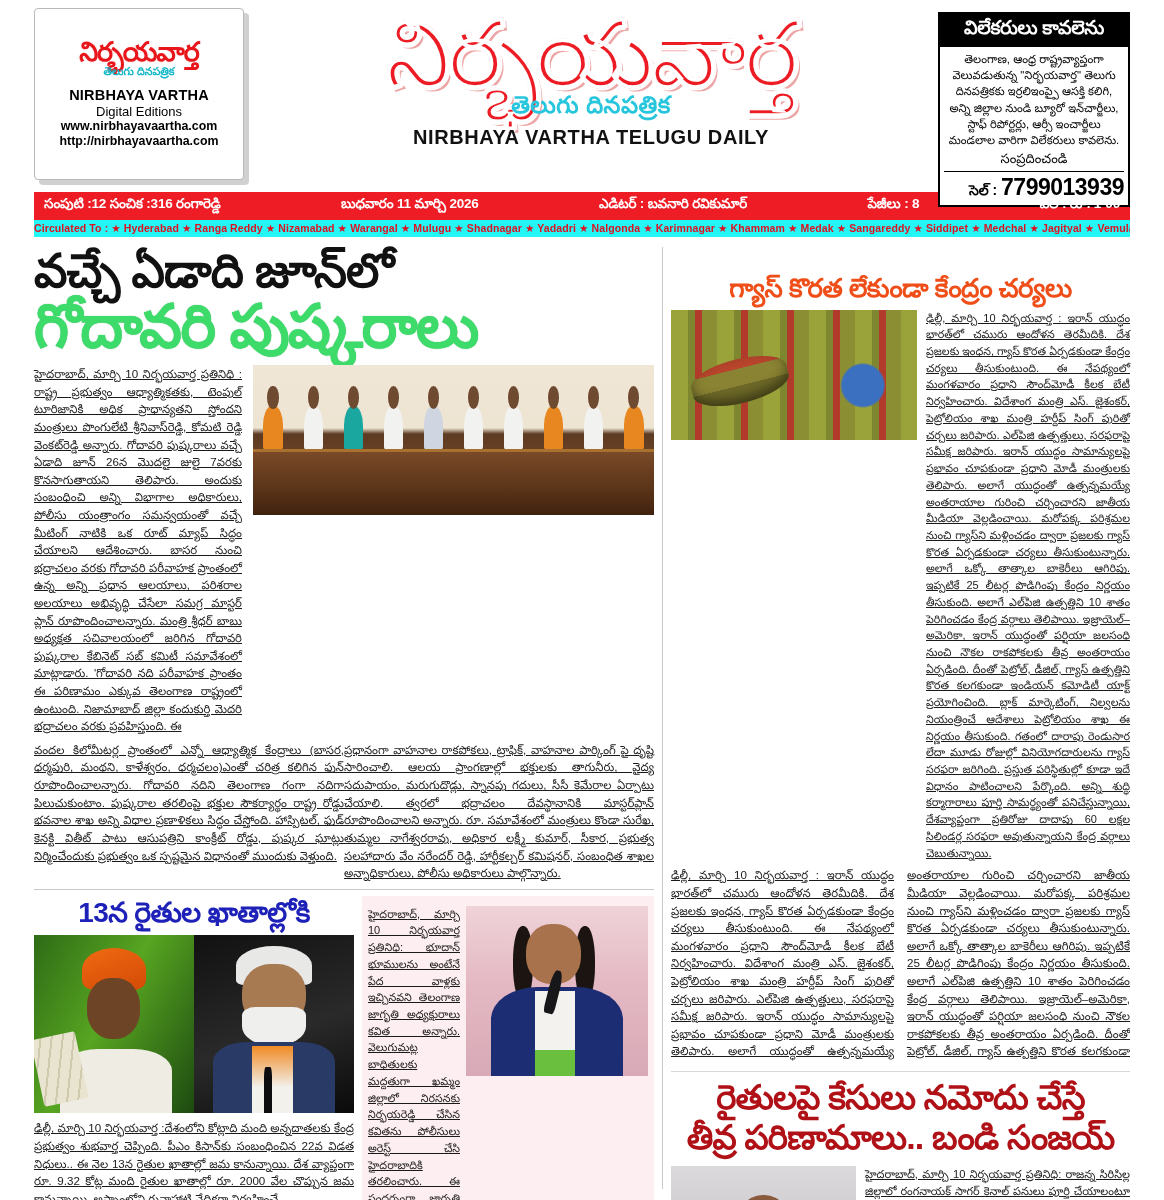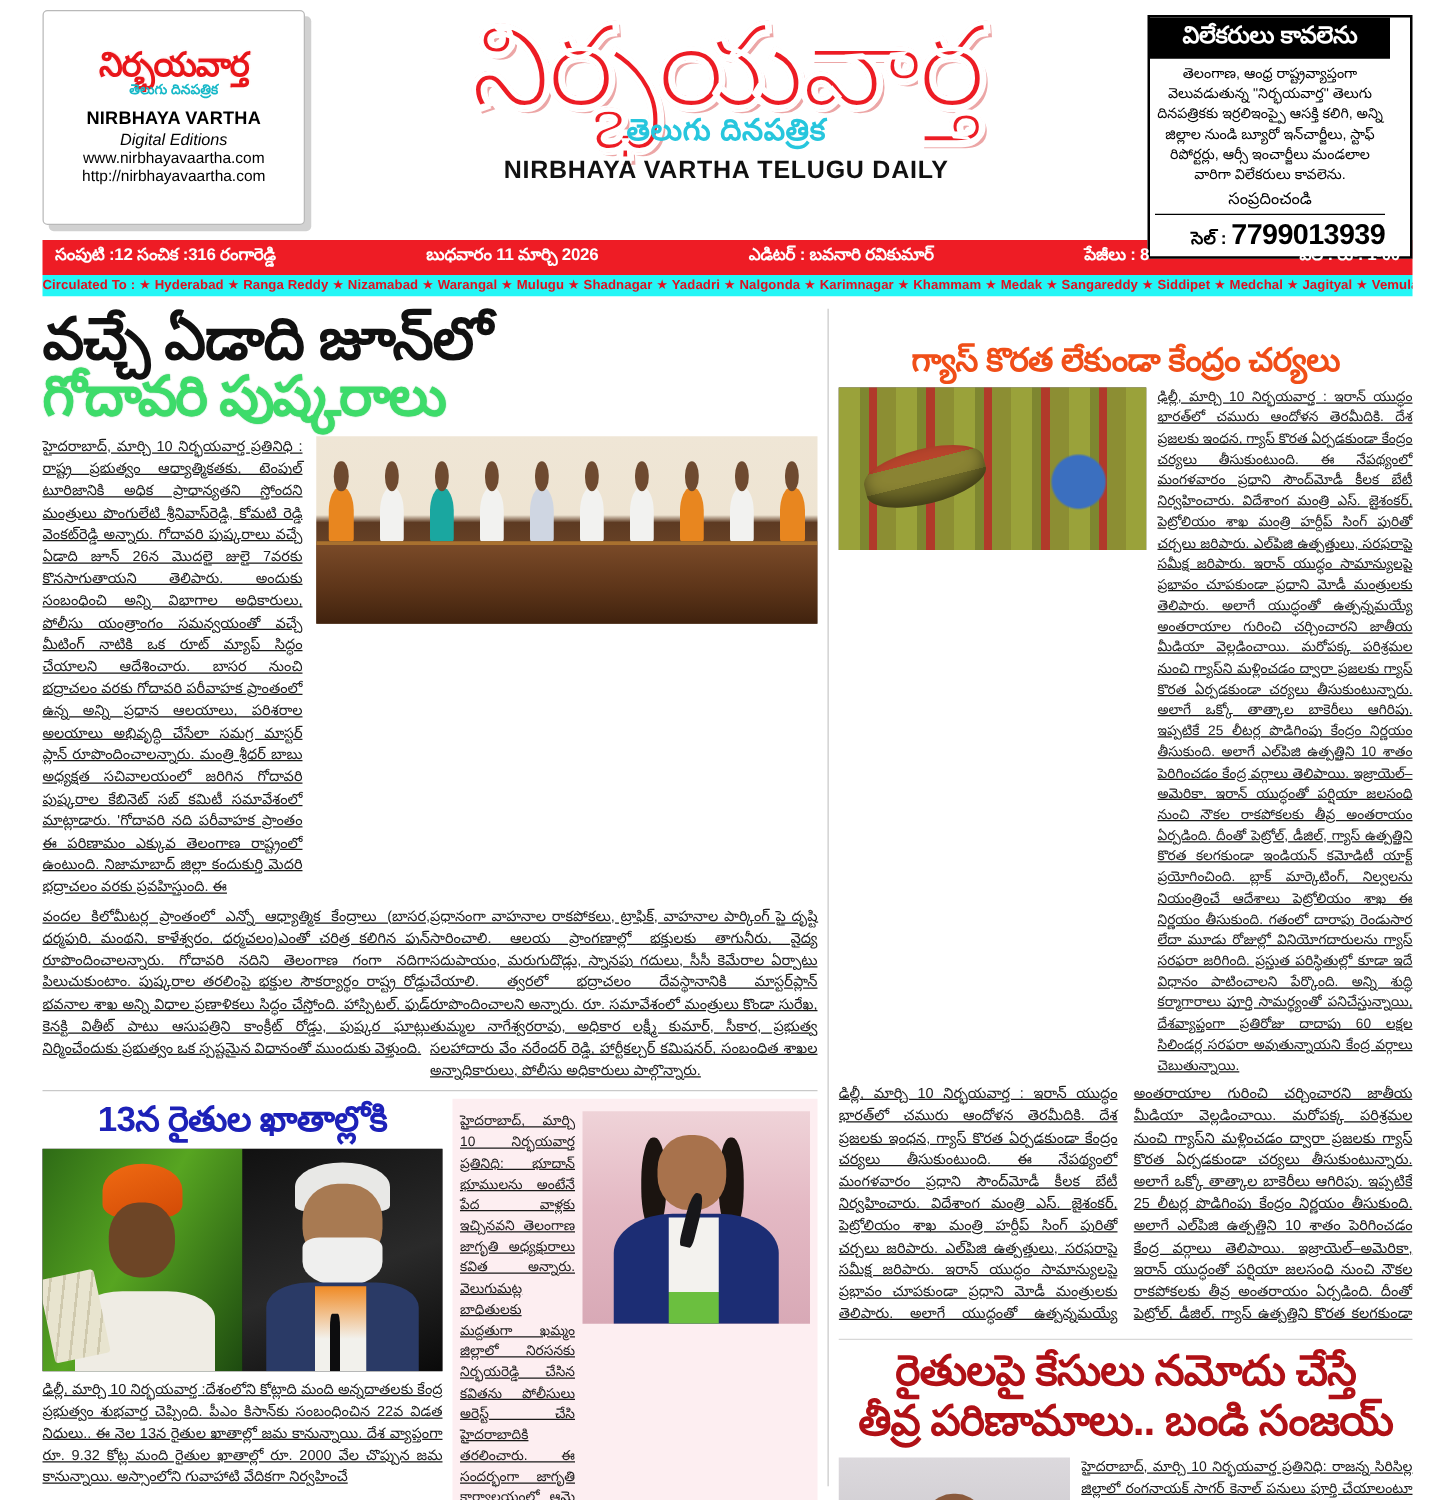--- a/index.html
+++ b/index.html
@@ -33,22 +33,22 @@
     padding: 6px 4px; flex: 0 0 auto;
   }
   .logo-tel {
     font-size: 27px; font-weight: bold; color: #e8161a;
     letter-spacing: -1px; line-height: 1.05;
     text-shadow: 1px 1px 0 #fff, -1px -1px 0 #fff, 0 0 1px #e8161a;
     white-space: nowrap;
   }
   .logo-tel-sub { font-size: 11px; color: #16b8c8; font-weight: bold; margin-top: -2px; }
   .logo-en { font-size: 14.5px; font-weight: bold; color: #000; margin-top: 7px; letter-spacing: .2px; }
-  .logo-ed { font-size: 13px; font-style: italic; color: #000; margin-top: 1px; }
-  .logo-url { font-size: 12.4px; color: #000; line-height: 1.25; }
+  .logo-ed { font-size: 13px; color: #000; margin-top: 1px; }
+  .logo-url { font-size: 12.4px; color: #000; line-height: 1.25; font-weight: bold; }
 
   .nameplate {
     flex: 1 1 auto; text-align: center;
     padding-top: 4px; position: relative; overflow: hidden;
   }
   .nameplate-main {
     font-size: 92px; font-weight: bold; color: #ed1c24;
     line-height: .92; letter-spacing: -3px;
     text-shadow: 2px 0 0 #fff, -2px 0 0 #fff, 0 2px 0 #fff, 0 -2px 0 #fff,
                  3px 3px 0 rgba(200,0,0,.35);
@@ -58,23 +58,23 @@
   .nameplate-sub {
     font-size: 24px; font-weight: bold; color: #27c6dd;
     margin-top: -6px; letter-spacing: .5px;
   }
   .nameplate-en {
     font-size: 20px; font-weight: bold; color: #111;
     letter-spacing: .6px; margin-top: 1px;
   }
 
   .notice-box {
-    width: 212px; flex: 0 0 auto;
+    width: 192px; flex: 0 0 auto;
     border: 2px solid #000; background: #fff;
-    padding: 0 16px 3px 0; margin-top: 4px;
+    padding: 0 0 3px 0; margin-top: 4px;
   }
   .notice-head {
     background: #000; color: #fff; text-align: center;
     font-size: 19px; font-weight: bold; padding: 3px 0 4px; letter-spacing: -.3px;
   }
   .notice-body {
     font-size: 11.4px; line-height: 1.42; text-align: center;
     padding: 4px 5px 2px; color: #000;
   }
   .notice-contact { text-align: center; font-size: 13px; padding-top: 1px; }
@@ -103,21 +103,21 @@
   .content { display: flex; gap: 8px; padding-top: 10px; height: 952px; }
   .col-left  { width: 620px; flex: 0 0 auto; position: relative; }
   .col-right { width: 468px; flex: 0 0 auto; position: relative;
                border-left: 1px solid #c9c9c9; padding-left: 8px; }
 
   .hl-black {
     font-size: 47px; font-weight: bold; color: #111;
     line-height: 1.04; letter-spacing: -1px;
   }
   .hl-green {
-    font-size: 44px; font-weight: bold; color: #3ddc6a;
+    font-size: 60px; font-weight: bold; color: #3ddc6a;
     line-height: 1.02; letter-spacing: -1.5px;
     text-shadow: 0 0 1px #2fb257;
   }
   .hl-orange {
     font-size: 26px; font-weight: bold; color: #f04e18;
     text-align: center; line-height: 1.1; letter-spacing: -.5px; margin-top: 27px;
   }
   .hl-darkred {
     font-size: 34px; font-weight: bold; color: #b01116;
     text-align: center; line-height: 1.18; letter-spacing: -.8px;

